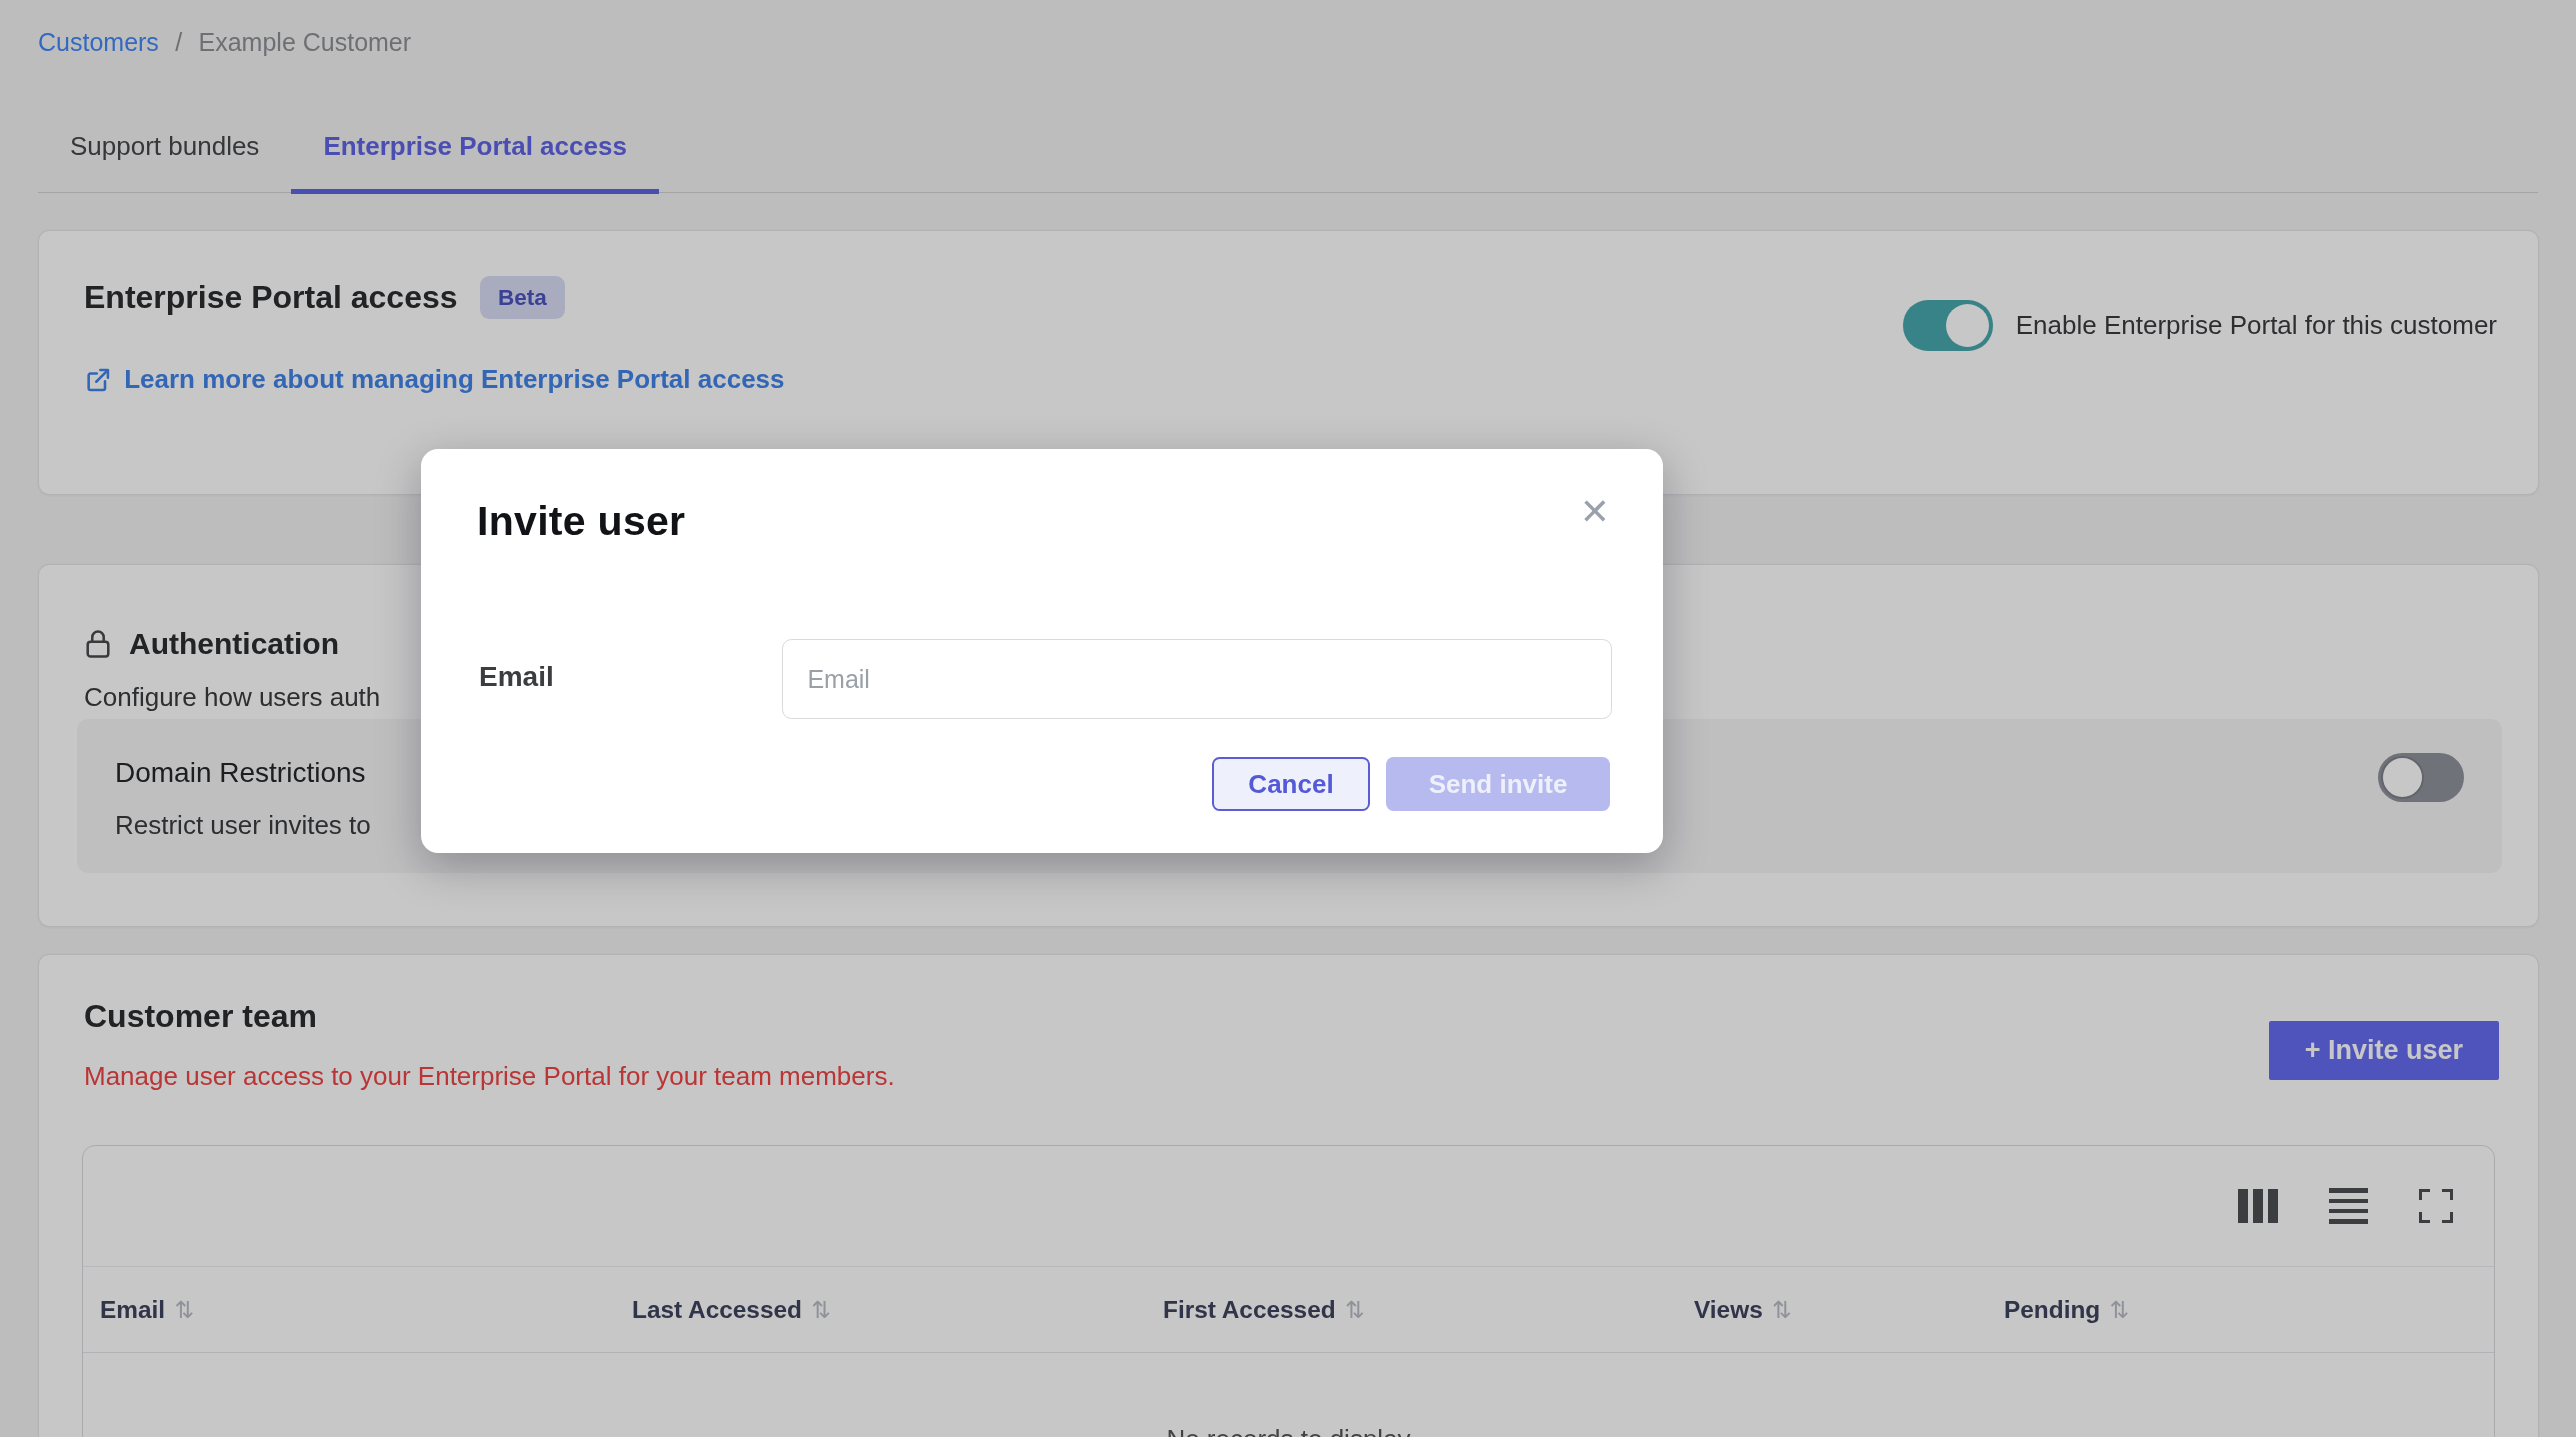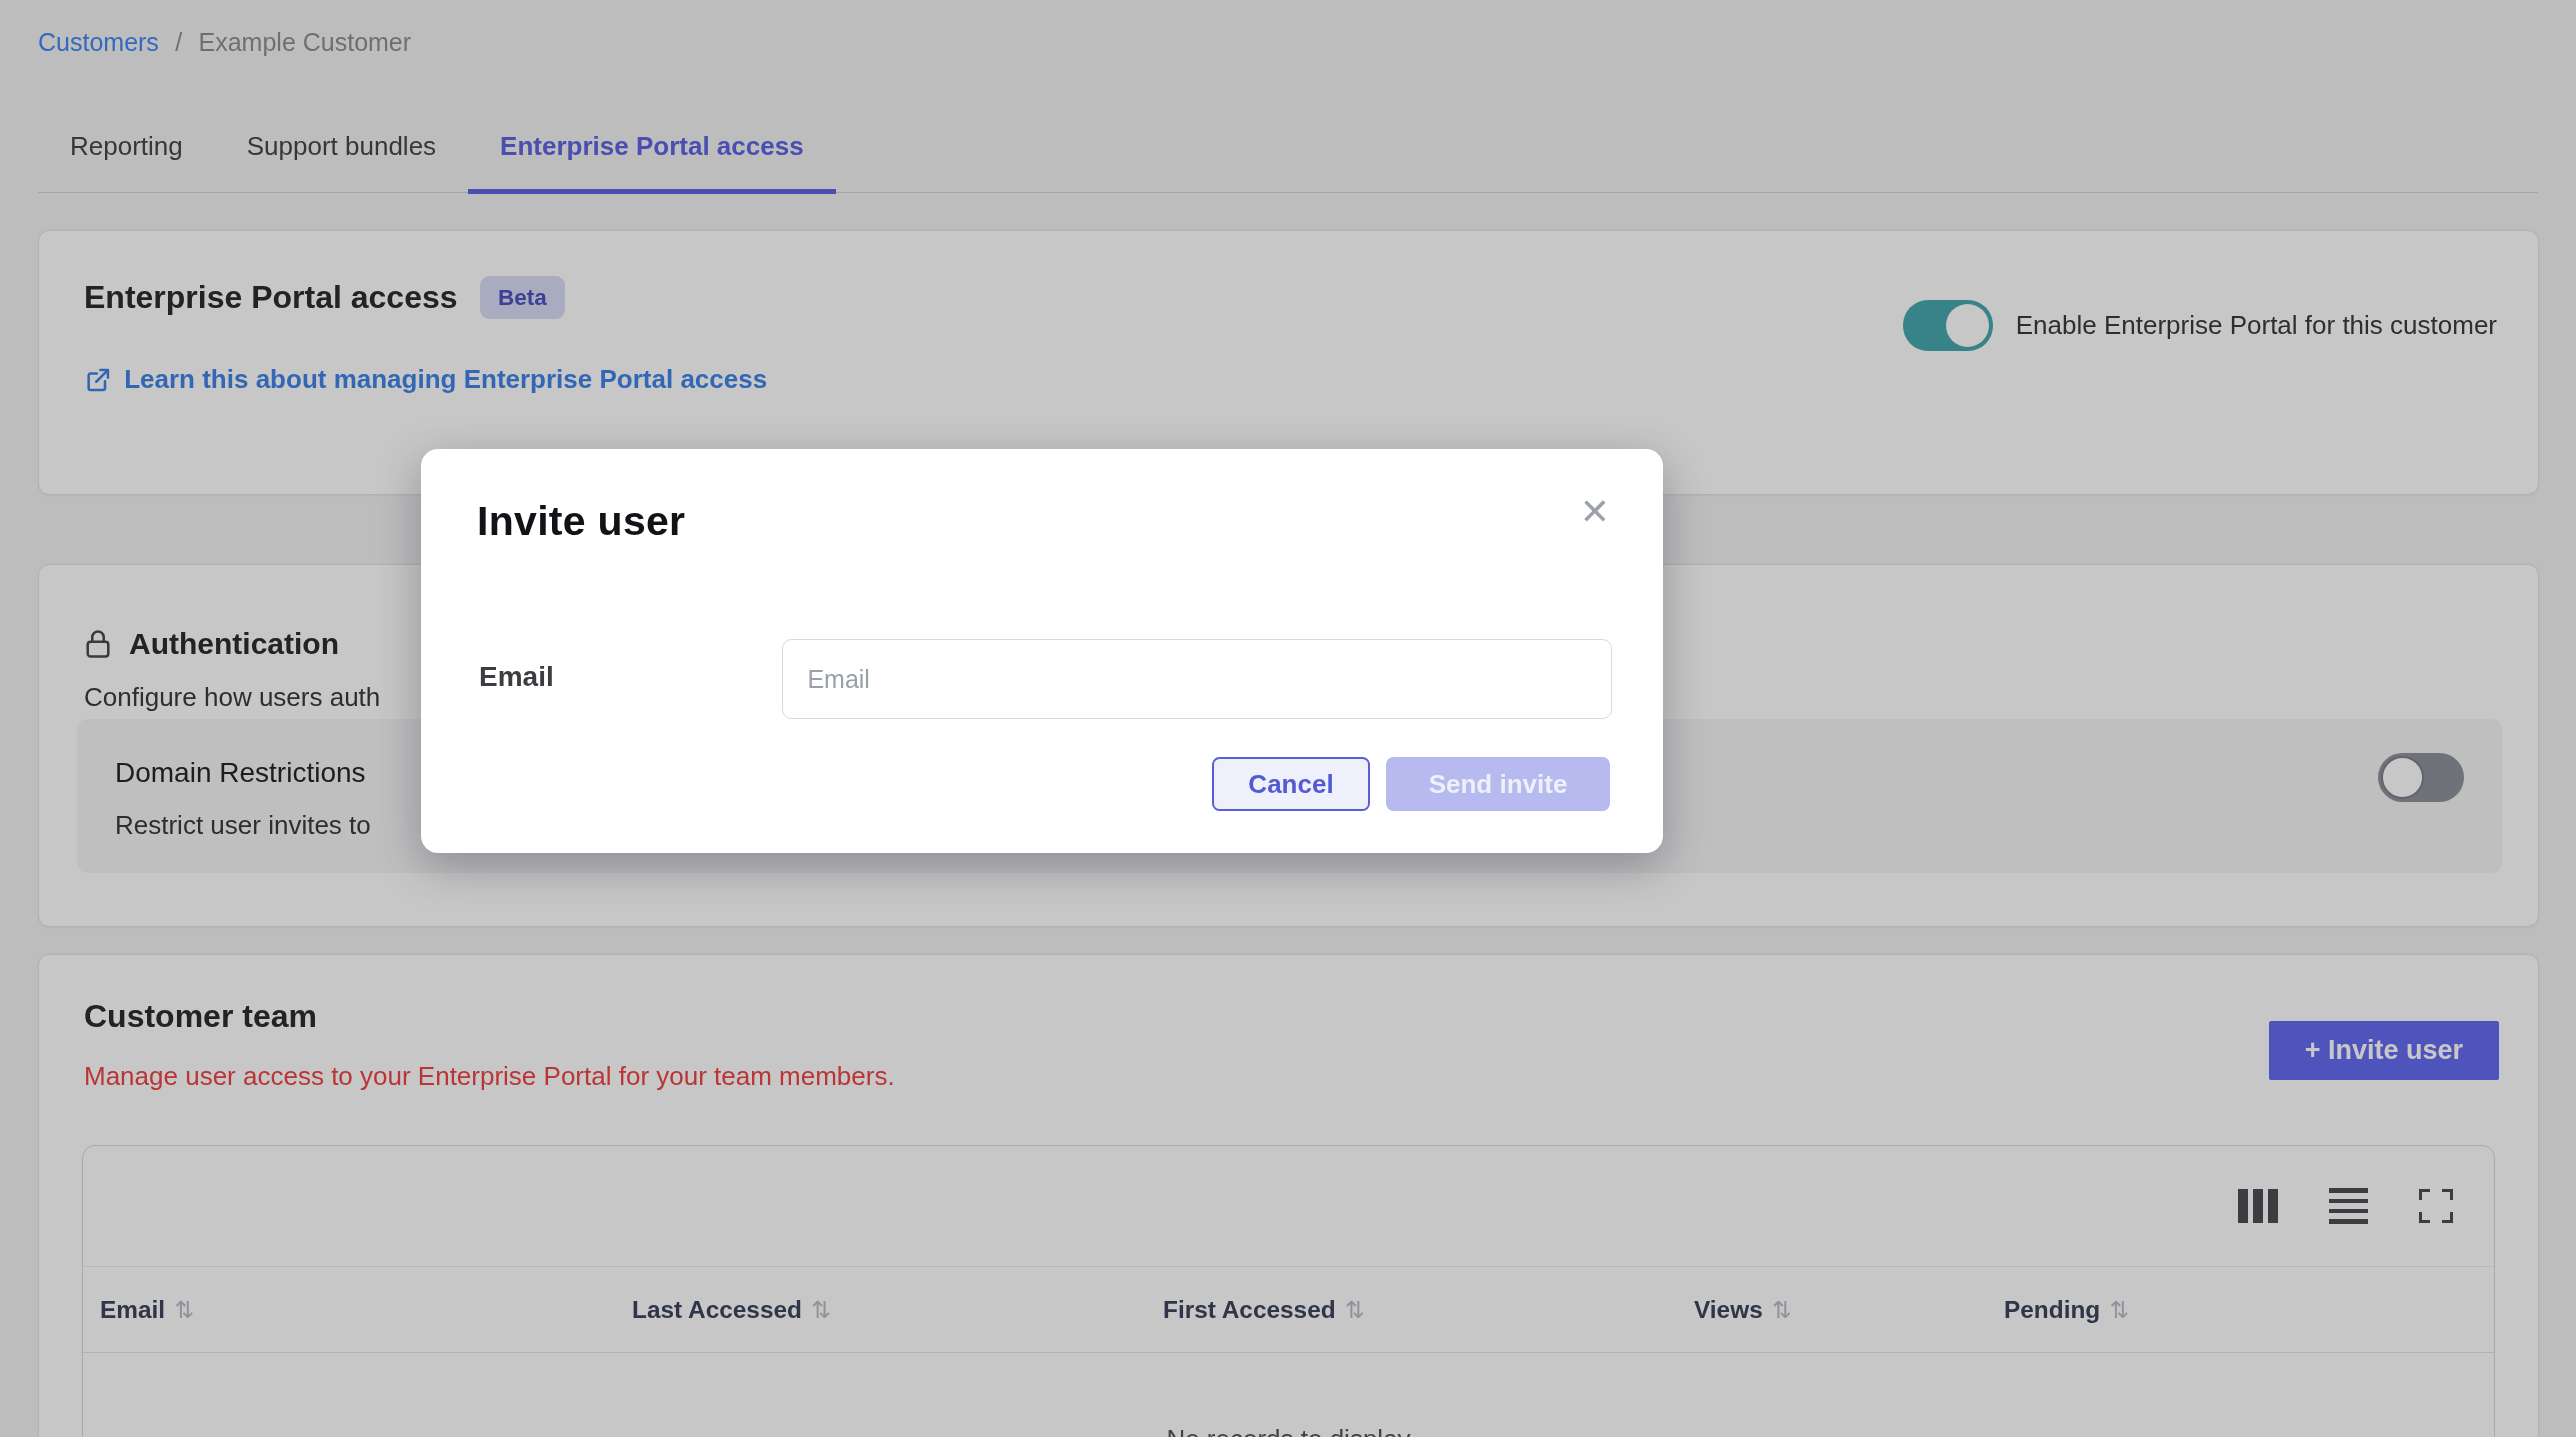--- a/index.html
+++ b/index.html
@@ -89,39 +89,38 @@
 
 <div class="page">
 
   <div class="breadcrumb">
     <span class="crumb-link">Customers</span>
     <span class="sep">/</span>
     <span class="crumb-current">Example Customer</span>
   </div>
 
   <div class="tabs">
-    <div class="tab">Reporting</div>
     <div class="tab">Support bundles</div>
     <div class="tab active">Enterprise Portal access</div>
   </div>
 
   <section class="card card1">
     <div class="title-row">
       <span class="card-title">Enterprise Portal access</span>
       <span class="beta-badge">Beta</span>
     </div>
     <div class="learn-link">
       <span style="display:inline-flex;">
         <svg width="28" height="28" viewBox="0 0 24 24" fill="none" stroke="#4285e8" stroke-width="2.2" stroke-linecap="round" stroke-linejoin="round">
           <path d="M18 13v6a1.5 1.5 0 0 1-1.5 1.5h-11A1.5 1.5 0 0 1 4 19V8a1.5 1.5 0 0 1 1.5-1.5H11"></path>
           <path d="M14 3.5h6.5V10"></path>
           <path d="M20 4 10.5 13.5"></path>
         </svg>
       </span>
-      <span>Learn this about managing Enterprise Portal access</span>
+      <span>Learn more about managing Enterprise Portal access</span>
     </div>
     <div class="toggle-row">
       <div class="toggle on">
           <span class="knob"></span>
         </div>
       <span class="toggle-label">Enable Enterprise Portal for this customer</span>
     </div>
   </section>
 
   <section class="card card2">

